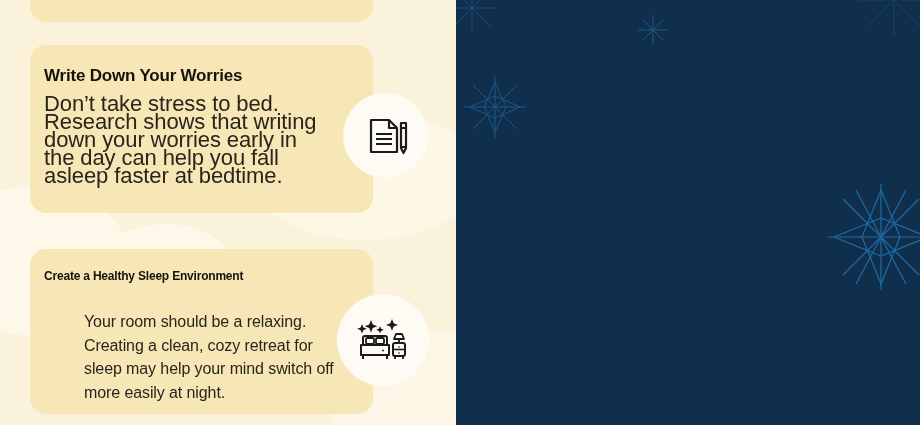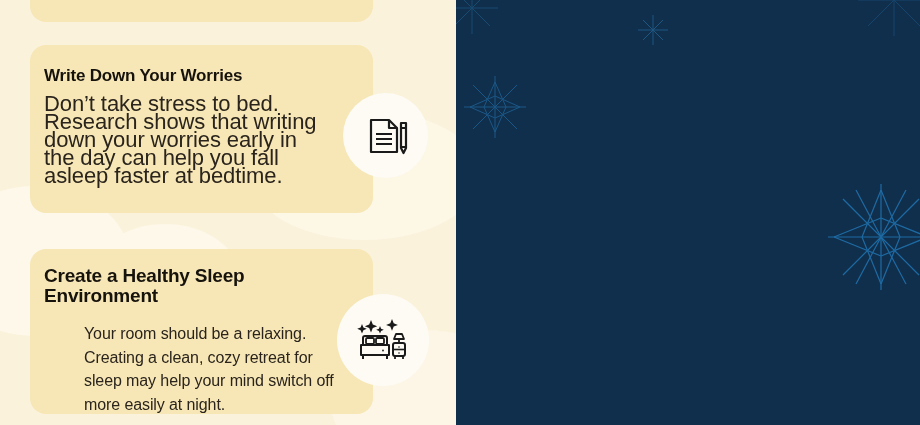--- a/index.html
+++ b/index.html
@@ -106,23 +106,23 @@
   }
 
   #card-light-environment {
     left: 30px;
     top: 249px;
     width: 343px;
     height: 165px;
     padding: 17px 22px 0 14px;
   }
   #card-light-environment .headline {
-    font-size: 19px;
+    font-size: 12px;
     line-height: 20px;
-    margin-bottom: 16px;
+    margin-bottom: 24px;
     max-width: 220px;
   }
   #card-light-environment .bodytext {
     font-size: 16px;
     line-height: 23.5px;
     max-width: 270px;
     margin-left: 40px;
   }
 
   

